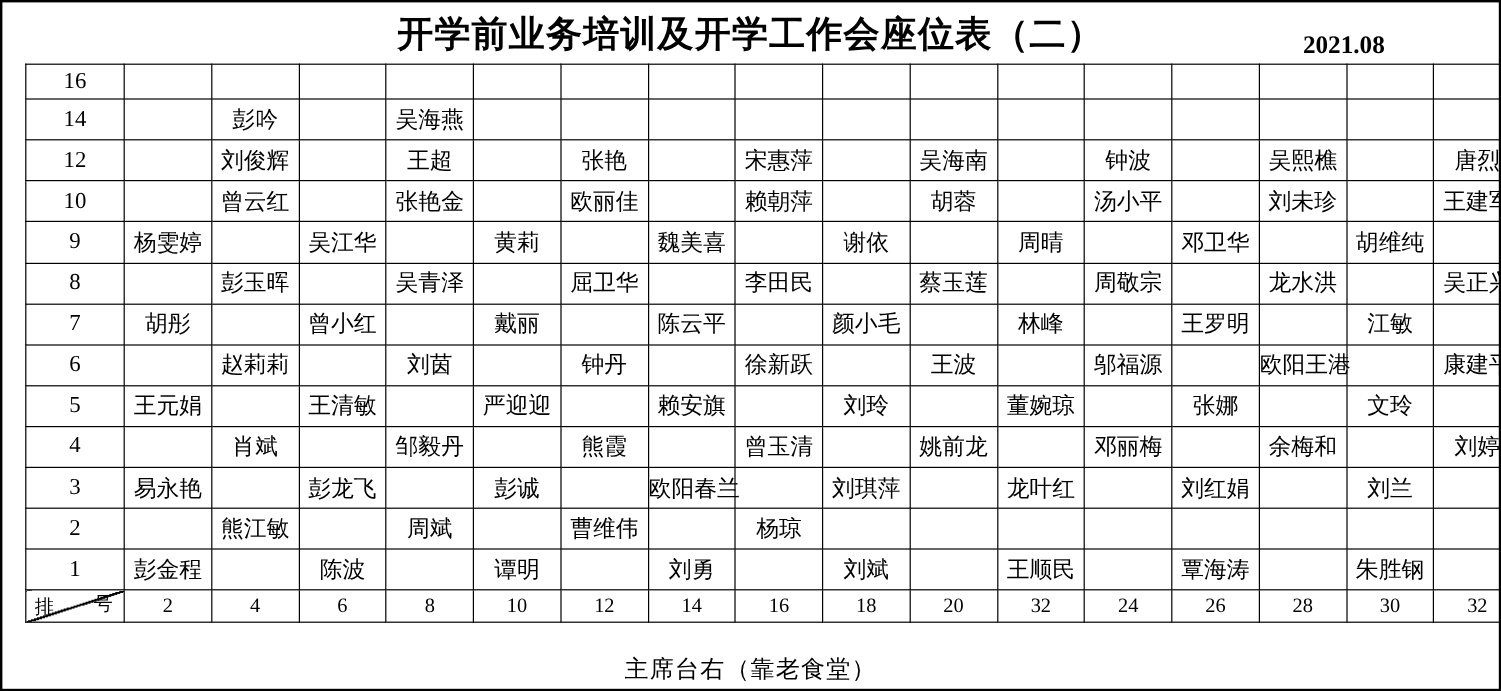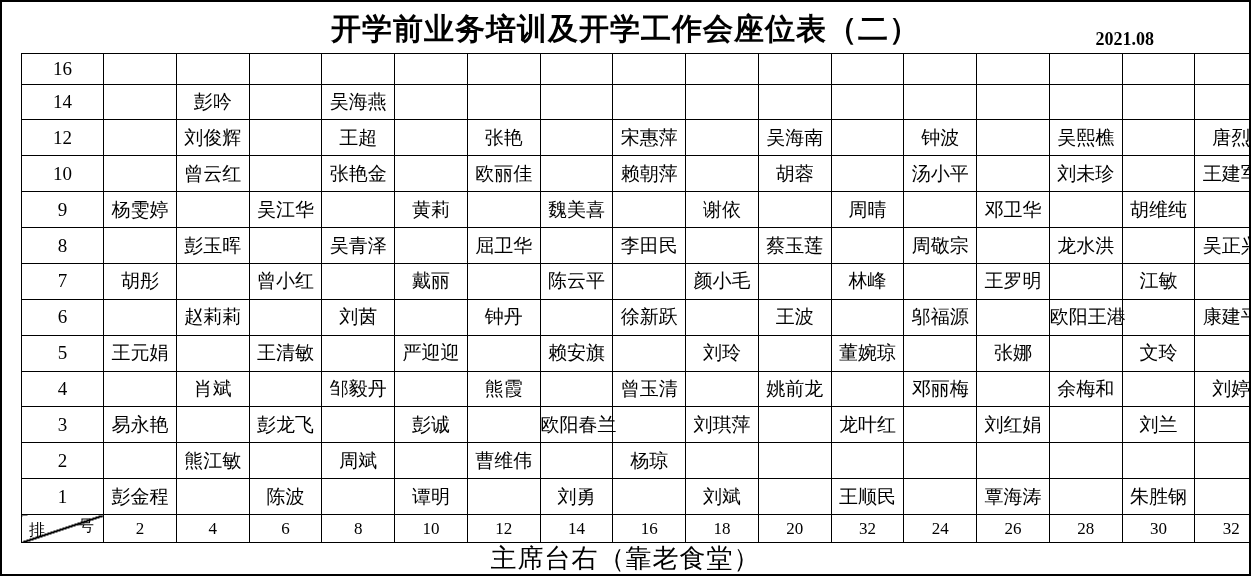--- a/index.html
+++ b/index.html
@@ -1,31 +1,31 @@
 <!DOCTYPE html>
 <html><head>
 <meta charset="utf-8">
 <style>
   * { margin:0; padding:0; box-sizing:border-box; }
   html,body { background:#fff; }
   body { width:1251px; height:576px; font-family:"Liberation Serif","DejaVu Serif",serif; color:#000; }
   .sheet { width:1251px; height:576px; border:2px solid #000; display:flex; flex-direction:column; background:#fff; }
   .title-row { position:relative; height:51px; flex:none; }
   .title { text-align:center; font-size:30px; font-weight:bold; line-height:54px; letter-spacing:1px; }
-  .date { position:absolute; right:95px; bottom:3px; font-size:18px; font-weight:bold; }
+  .date { position:absolute; right:95px; bottom:3px; font-size:21px; font-weight:bold; }
   table { width:100%; flex:1 1 auto; border-collapse:collapse; table-layout:fixed;margin-left:19px; }
   td { border:1px solid #000; text-align:center; vertical-align:middle; overflow:visible; }
   td.rowno { font-size:19px; }
   td.seat { font-size:19px; white-space:nowrap; padding:0; }
   td.seatno { font-size:17px; }
   td.corner { position:relative; padding:0;
     background-image:linear-gradient(to bottom right, transparent calc(50% - 1px), #000 calc(50% - 1px), #000 calc(50% + 1px), transparent calc(50% + 1px)); }
   .corner .row-lab { position:absolute; left:7px; bottom:1px; font-size:16px; }
   .corner .seat-lab { position:absolute; right:9px; top:1px; font-size:16px; }
-  .footer { flex:none; height:31px; text-align:center; font-size:26px; line-height:31px; letter-spacing:1px; }
+  .footer { flex:none; height:31px; text-align:center; font-size:20px; line-height:31px; letter-spacing:1px;margin-top:24px; }
 </style>
 </head>
 <body>
 
 <div class="sheet">
   <div class="title-row">
     <div class="title">开学前业务培训及开学工作会座位表（二）</div>
     <div class="date">2021.08</div>
   </div>
   <table>

